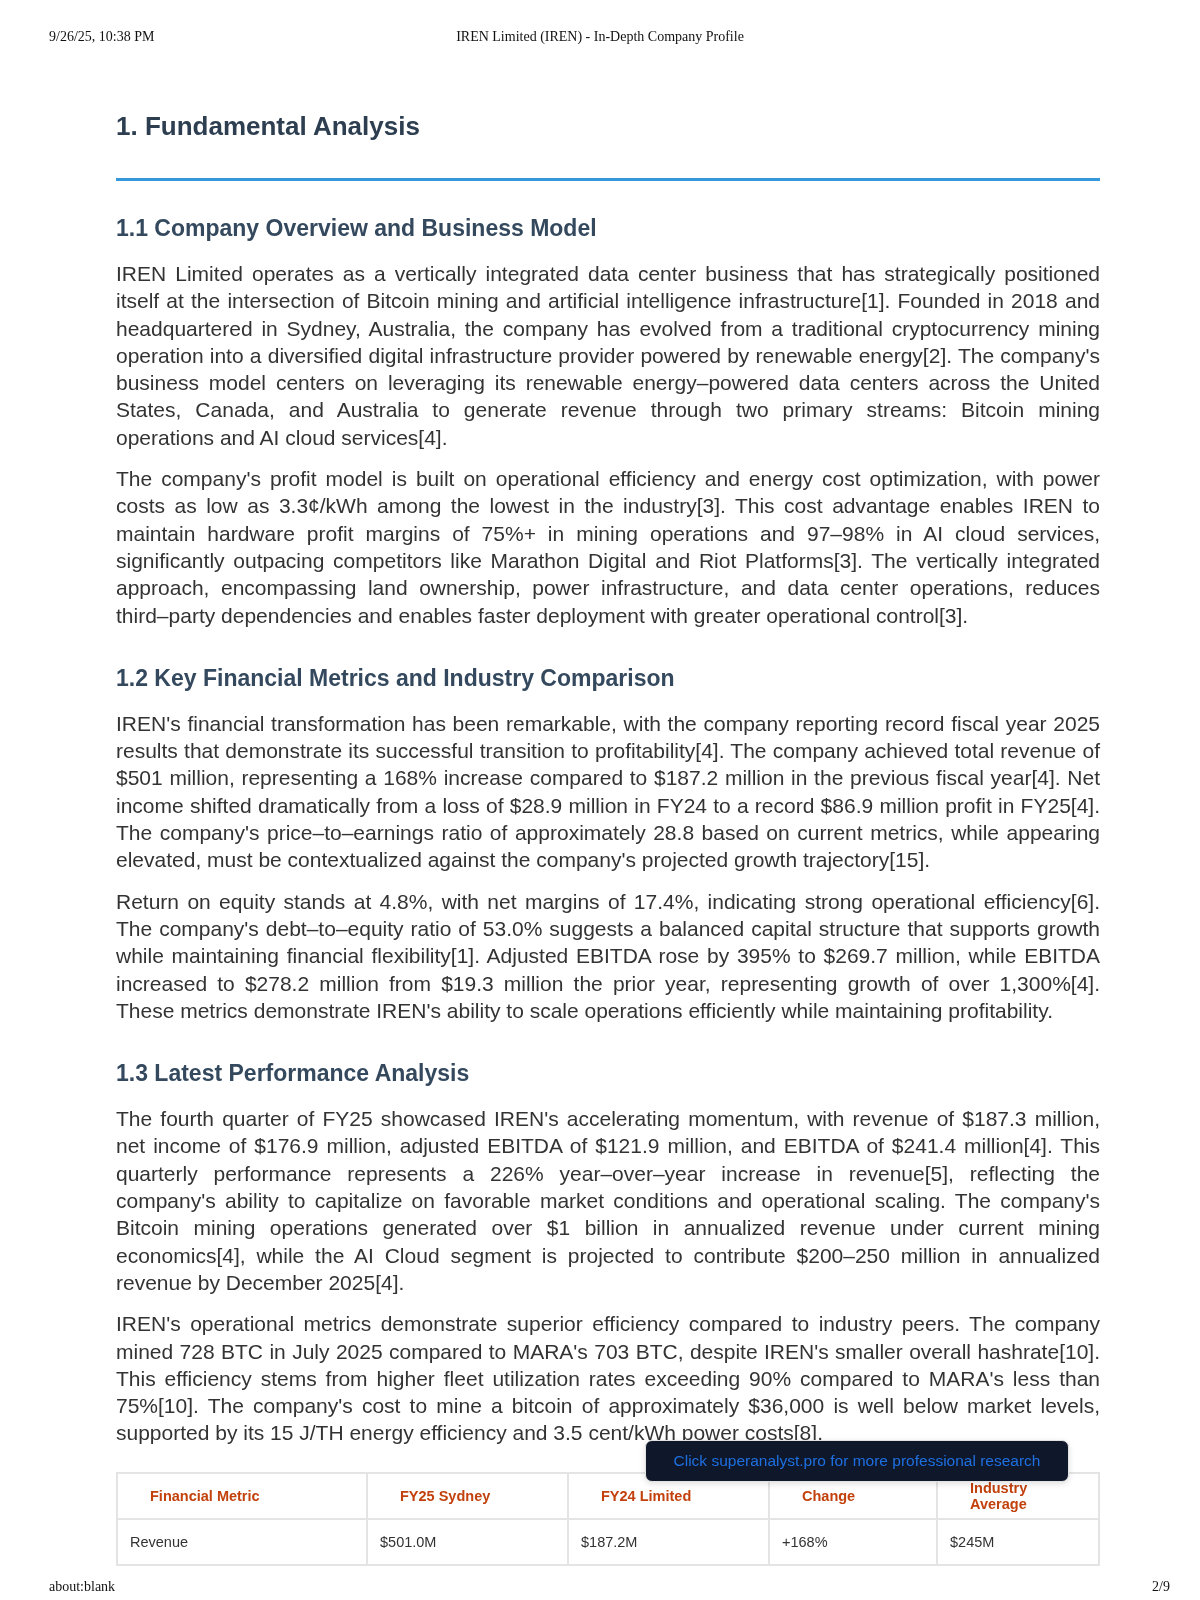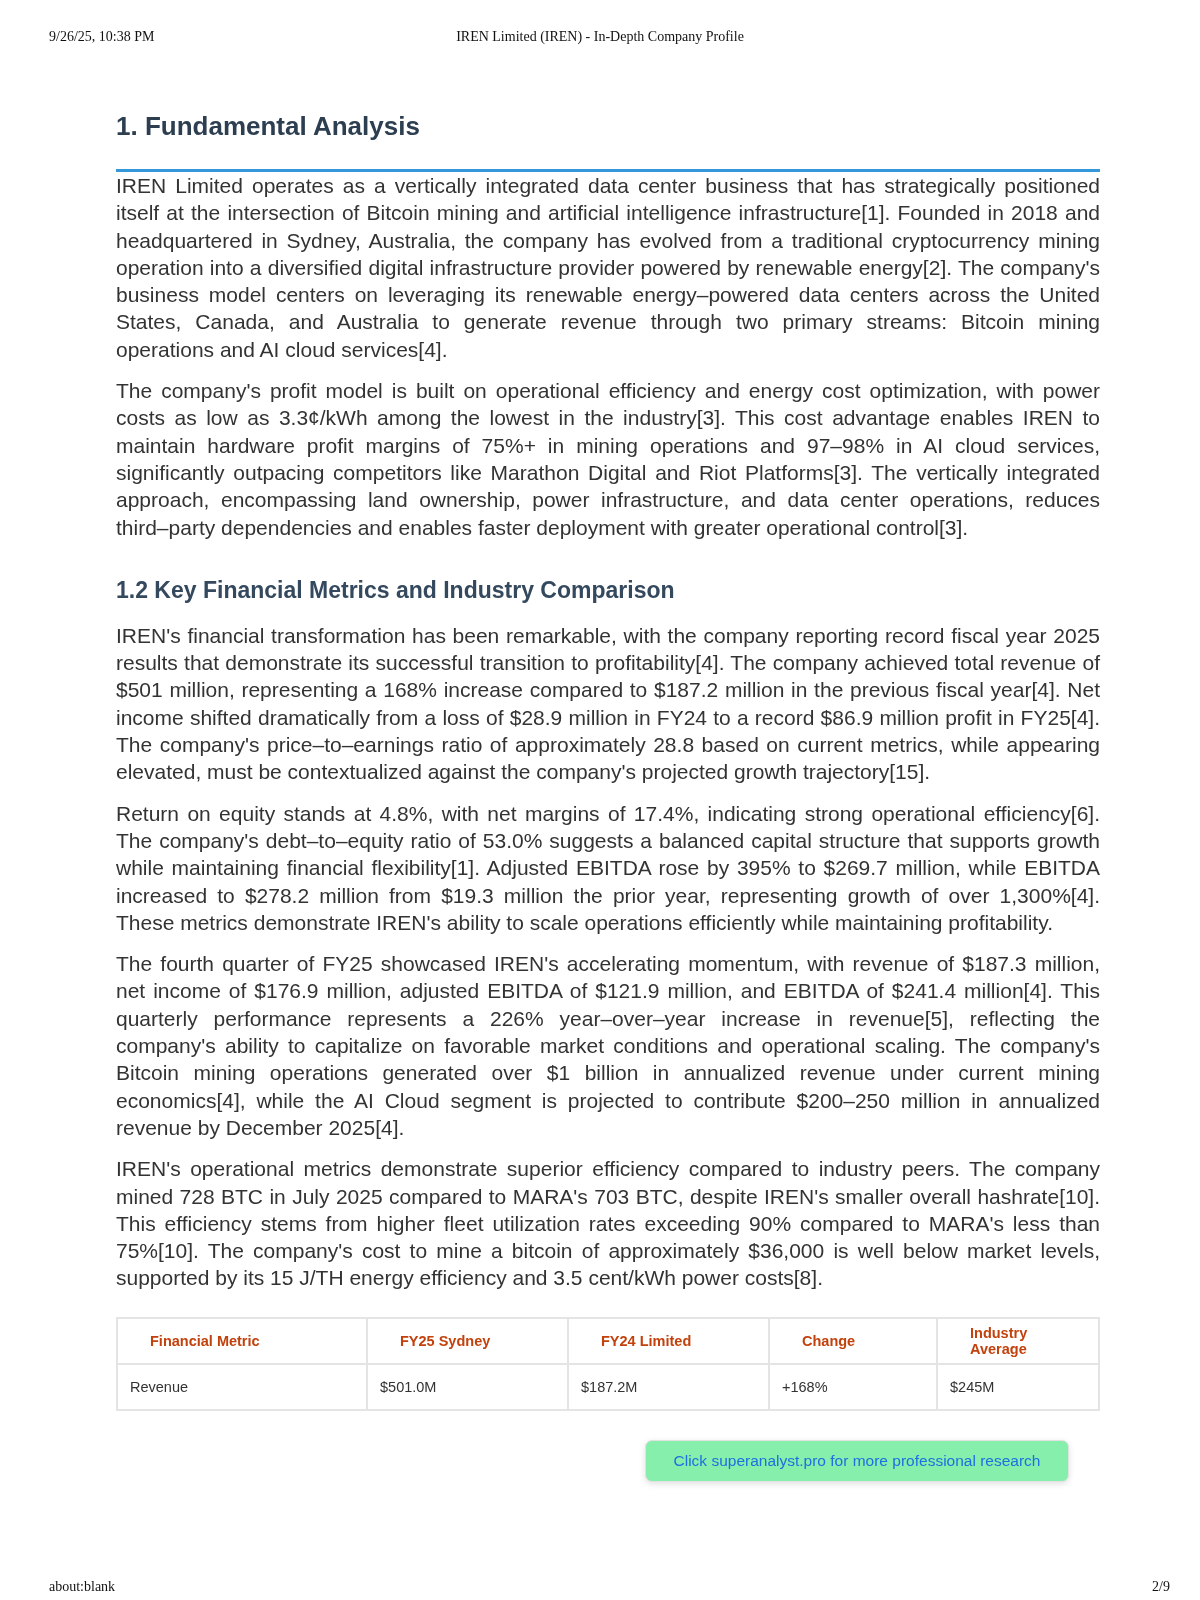--- a/index.html
+++ b/index.html
@@ -6,54 +6,56 @@
   body { width: 1200px; height: 1600px; position: relative; overflow: hidden; font-family: "Liberation Sans", sans-serif; }
   .print-header, .print-footer { position: absolute; left: 0; width: 1200px; font-family: "Liberation Serif", serif; font-size: 14px; color: #111; padding-left: 40px; }
   .print-header { top: 29px; height: 20px; }
   .print-footer { top: 1551px; height: 20px; margin-top: 28px; }
   .ph-left { position: absolute; left: 49px; }
   .ph-center { position: absolute; left: 0; width: 1200px; text-align: center; }
   .pf-left { position: absolute; left: 49px; }
   .pf-right { position: absolute; right: 70px; }
 
   .content { position: absolute; left: 116px; top: 104px; width: 984px; color: #333; }
-  h1 { margin: 0; font-size: 26px; font-weight: bold; color: #2c3e50; line-height: 44px; padding-bottom: 21px; border-bottom: 3px solid #3498db; }
+  h1 { margin: 0; font-size: 26px; font-weight: bold; color: #2c3e50; line-height: 44px; padding-bottom: 30px; border-bottom: 3px solid #3498db; }
   h2 { margin: 0; font-size: 23px; font-weight: bold; color: #34495e; line-height: 30px; }
   h2.s1 { margin-top: 32px; }
   h2.sn { margin-top: 34px; }
   p { margin: 0; font-size: 21px; line-height: 27.3px; text-align: justify; color: #333; }
   h2 + p { margin-top: 17px; }
   p + p { margin-top: 14px; }
 
   table { margin-top: 25px; width: 984px; border-collapse: collapse; font-size: 14.5px; color: #2c3e50; }
   th, td { border: 2px solid #e4e4e4; text-align: left; padding: 0 12px; height: 44px; }
   th { font-weight: bold; color: #c2410c; padding-left: 32px; }
   td { color: #333; }
   .c1 { width: 204px; } .c2 { width: 155px; } .c3 { width: 155px; } .c4 { width: 122px; }
 
-  .promo { position: absolute; left: 645px; top: 1440px; width: 422px; height: 40px; background: #86efac; border: 1px solid #e2e2e2; border-radius: 7px; box-shadow: 0 2px 6px rgba(0,0,0,0.12); color: #1e6fe0; font-size: 15.5px; line-height: 40px; text-align: center; cursor: pointer; }
+  .promo { position: absolute; left: 645px; top: 1440px; width: 422px; height: 40px; background: #0f172a; border: 1px solid #e2e2e2; border-radius: 7px; box-shadow: 0 2px 6px rgba(0,0,0,0.12); color: #1e6fe0; font-size: 15.5px; line-height: 40px; text-align: center; cursor: pointer; }
 </style>
 </head>
 <body>
 
 <div class="print-header">
   <span class="ph-left">9/26/25, 10:38 PM</span>
   <span class="ph-center">IREN Limited (IREN) - In-Depth Company Profile</span>
 </div>
 
 <div class="content">
   <h1>1. Fundamental Analysis</h1>
 
+  <h2 class="s1">1.1 Company Overview and Business Model</h2>
   <p>IREN Limited operates as a vertically integrated data center business that has strategically positioned itself at the intersection of Bitcoin mining and artificial intelligence infrastructure[1]. Founded in 2018 and headquartered in Sydney, Australia, the company has evolved from a traditional cryptocurrency mining operation into a diversified digital infrastructure provider powered by renewable energy[2]. The company's business model centers on leveraging its renewable energy–powered data centers across the United States, Canada, and Australia to generate revenue through two primary streams: Bitcoin mining operations and AI cloud services[4].</p>
   <p>The company's profit model is built on operational efficiency and energy cost optimization, with power costs as low as 3.3¢/kWh among the lowest in the industry[3]. This cost advantage enables IREN to maintain hardware profit margins of 75%+ in mining operations and 97–98% in AI cloud services, significantly outpacing competitors like Marathon Digital and Riot Platforms[3]. The vertically integrated approach, encompassing land ownership, power infrastructure, and data center operations, reduces third–party dependencies and enables faster deployment with greater operational control[3].</p>
 
   <h2 class="sn">1.2 Key Financial Metrics and Industry Comparison</h2>
   <p>IREN's financial transformation has been remarkable, with the company reporting record fiscal year 2025 results that demonstrate its successful transition to profitability[4]. The company achieved total revenue of $501 million, representing a 168% increase compared to $187.2 million in the previous fiscal year[4]. Net income shifted dramatically from a loss of $28.9 million in FY24 to a record $86.9 million profit in FY25[4]. The company's price–to–earnings ratio of approximately 28.8 based on current metrics, while appearing elevated, must be contextualized against the company's projected growth trajectory[15].</p>
   <p>Return on equity stands at 4.8%, with net margins of 17.4%, indicating strong operational efficiency[6]. The company's debt–to–equity ratio of 53.0% suggests a balanced capital structure that supports growth while maintaining financial flexibility[1]. Adjusted EBITDA rose by 395% to $269.7 million, while EBITDA increased to $278.2 million from $19.3 million the prior year, representing growth of over 1,300%[4]. These metrics demonstrate IREN's ability to scale operations efficiently while maintaining profitability.</p>
 
+  <h2 class="sn">1.3 Latest Performance Analysis</h2>
   <p>The fourth quarter of FY25 showcased IREN's accelerating momentum, with revenue of $187.3 million, net income of $176.9 million, adjusted EBITDA of $121.9 million, and EBITDA of $241.4 million[4]. This quarterly performance represents a 226% year–over–year increase in revenue[5], reflecting the company's ability to capitalize on favorable market conditions and operational scaling. The company's Bitcoin mining operations generated over $1 billion in annualized revenue under current mining economics[4], while the AI Cloud segment is projected to contribute $200–250 million in annualized revenue by December 2025[4].</p>
   <p>IREN's operational metrics demonstrate superior efficiency compared to industry peers. The company mined 728 BTC in July 2025 compared to MARA's 703 BTC, despite IREN's smaller overall hashrate[10]. This efficiency stems from higher fleet utilization rates exceeding 90% compared to MARA's less than 75%[10]. The company's cost to mine a bitcoin of approximately $36,000 is well below market levels, supported by its 15 J/TH energy efficiency and 3.5 cent/kWh power costs[8].</p>
 
   <table>
     <thead>
       <tr>
         <th class="c1">Financial Metric</th>
         <th class="c2">FY25 Sydney</th>
         <th class="c3">FY24 Limited</th>
         <th class="c4">Change</th>

